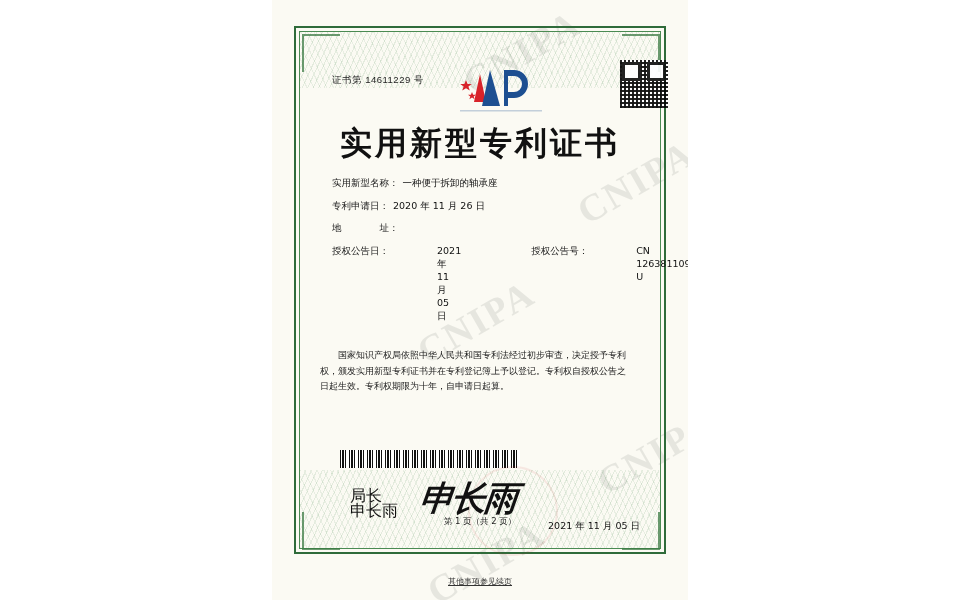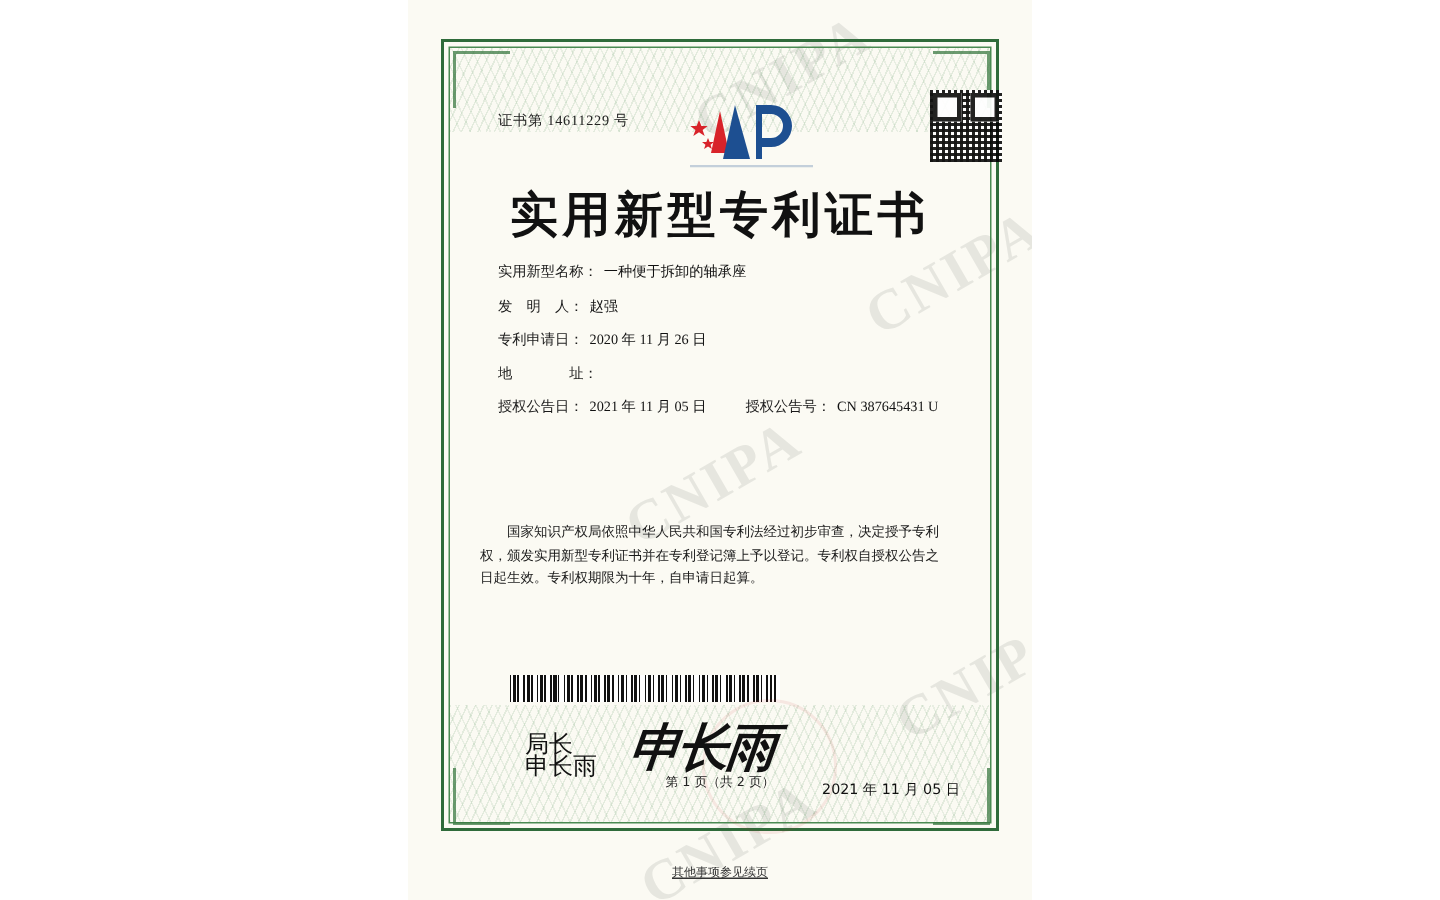--- a/index.html
+++ b/index.html
@@ -85,21 +85,21 @@
   .corner.tr { left: 350px; top: 34px; border-left: none; border-bottom: none; }
   .corner.bl { left: 30px; top: 512px; border-right: none; border-top: none; }
   .corner.br { left: 350px; top: 512px; border-left: none; border-top: none; }
 
   
   .cert-no {
     position: absolute;
     left: 60px; top: 74px;
     font-size: 9.5px;
     color: #222;
-    font-family: Liberation Serif, serif;
+    font-family: Liberation Sans, sans-serif;
     letter-spacing: 0.5px;
   }
   .logo {
     position: absolute;
     left: 188px; top: 62px;
     width: 82px; height: 56px;
   }
   .qr {
     position: absolute;
     left: 348px; top: 60px;
@@ -138,31 +138,30 @@
     left: 60px; top: 176px;
     width: 300px;
   }
   .field-row {
     display: flex;
     align-items: baseline;
     font-size: 9.5px;
     color: #1a1a1a;
     margin-bottom: 9.5px;
     line-height: 13px;
-    font-family: Liberation Serif, serif;
   }
   .field-label {
     white-space: pre;
     color: #1a1a1a;
   }
   .field-value {
     margin-left: 4px;
     color: #111;
   }
-  .field-row.dual { justify-content: flex-start; }
+  .field-row.dual { justify-content: flex-start; gap: 44px; }
   .field-row .second-label { margin-left: 26px; white-space: pre; }
 
   
   .body-text {
     position: absolute;
     left: 48px; top: 348px;
     width: 306px;
     font-size: 9px;
     line-height: 15.5px;
     color: #1a1a1a;
@@ -273,37 +272,33 @@
     </svg>
 
     <div class="qr"></div>
 
     <div class="title">实用新型专利证书</div>
 
     <div class="fields">
       <div class="field-row">
         <span class="field-label">实用新型名称：</span>
         <span class="field-value">一种便于拆卸的轴承座</span>
-      </div>
-      <div class="field-row">
-        <span class="field-label">发　明　人：</span>
-        <span class="field-value">赵强</span>
       </div>
       <div class="field-row">
         <span class="field-label">专利申请日：</span>
         <span class="field-value">2020 年 11 月 26 日</span>
       </div>
       <div class="field-row">
         <span class="field-label">地　　　　址：</span>
       </div>
       <div class="field-row dual">
         <span class="field-label">授权公告日：</span>
         <span class="field-value">2021 年 11 月 05 日</span>
         <span class="second-label">授权公告号：</span>
-        <span class="field-value">CN 387645431 U</span>
+        <span class="field-value">CN 126381109 U</span>
       </div>
     </div>
 
     <div class="body-text">
       <p>国家知识产权局依照中华人民共和国专利法经过初步审查，决定授予专利权，颁发实用新型专利证书并在专利登记簿上予以登记。专利权自授权公告之日起生效。专利权期限为十年，自申请日起算。</p>
     </div>
 
     <div class="barcode"></div>
 
     <div class="seal"></div>

